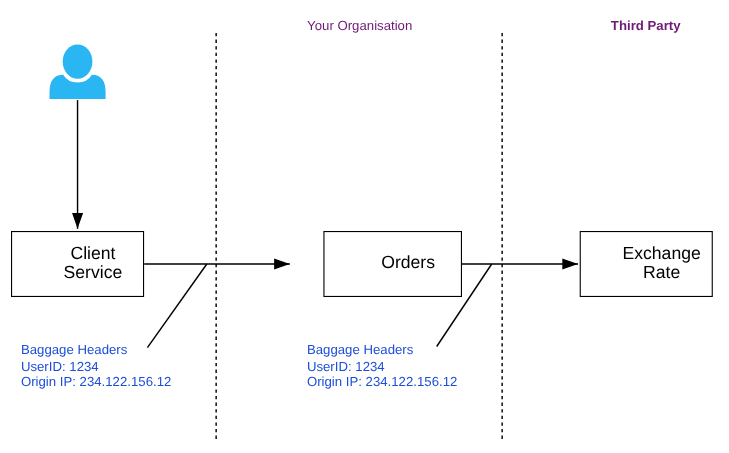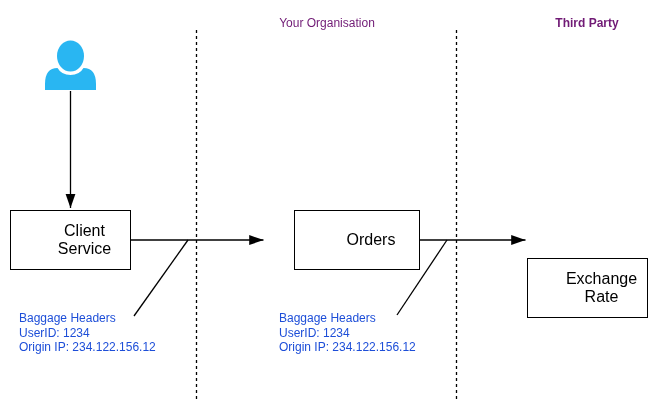--- a/index.html
+++ b/index.html
@@ -32,21 +32,21 @@
     display: flex;
     align-items: center;
     justify-content: center;
     font-size: 16px;
     color: #000000;
     text-align: center;
     padding-left: 28px;
   }
   .node-client-service { left: 10px;  top: 210px; }
   .node-orders         { left: 265px; top: 210px; width: 126px; margin-left: 29px; }
-  .node-exchange-rate  { left: 527px; top: 210px; margin-top: 48px; }
+  .node-exchange-rate  { left: 527px; top: 210px; }
   .zone-label {
     position: absolute;
     top: 16px;
     transform: translateX(-50%);
     font-size: 12px;
     color: #701a75;
     white-space: nowrap;
   }
   .zone-label-org   { left: 327px; }
   .zone-label-third { left: 587px; font-weight: bold; }

